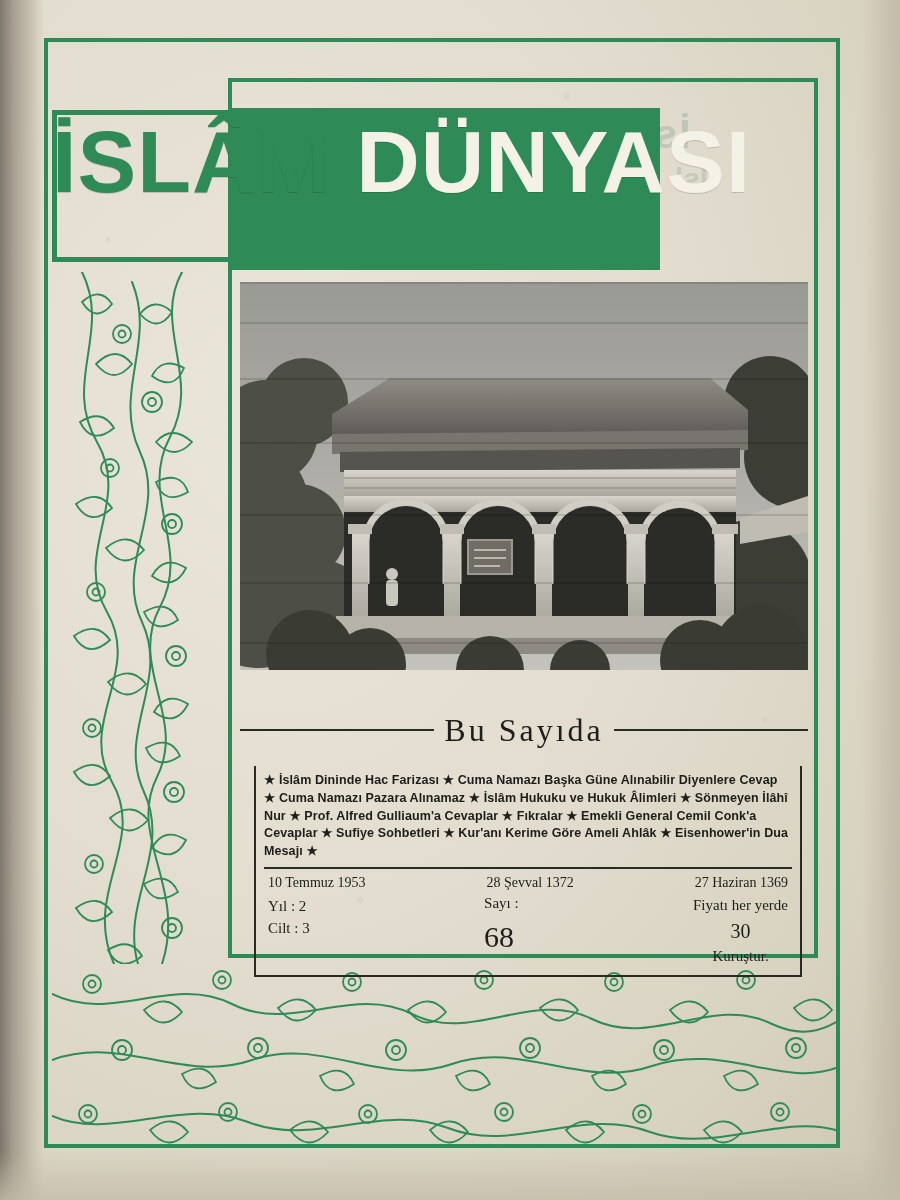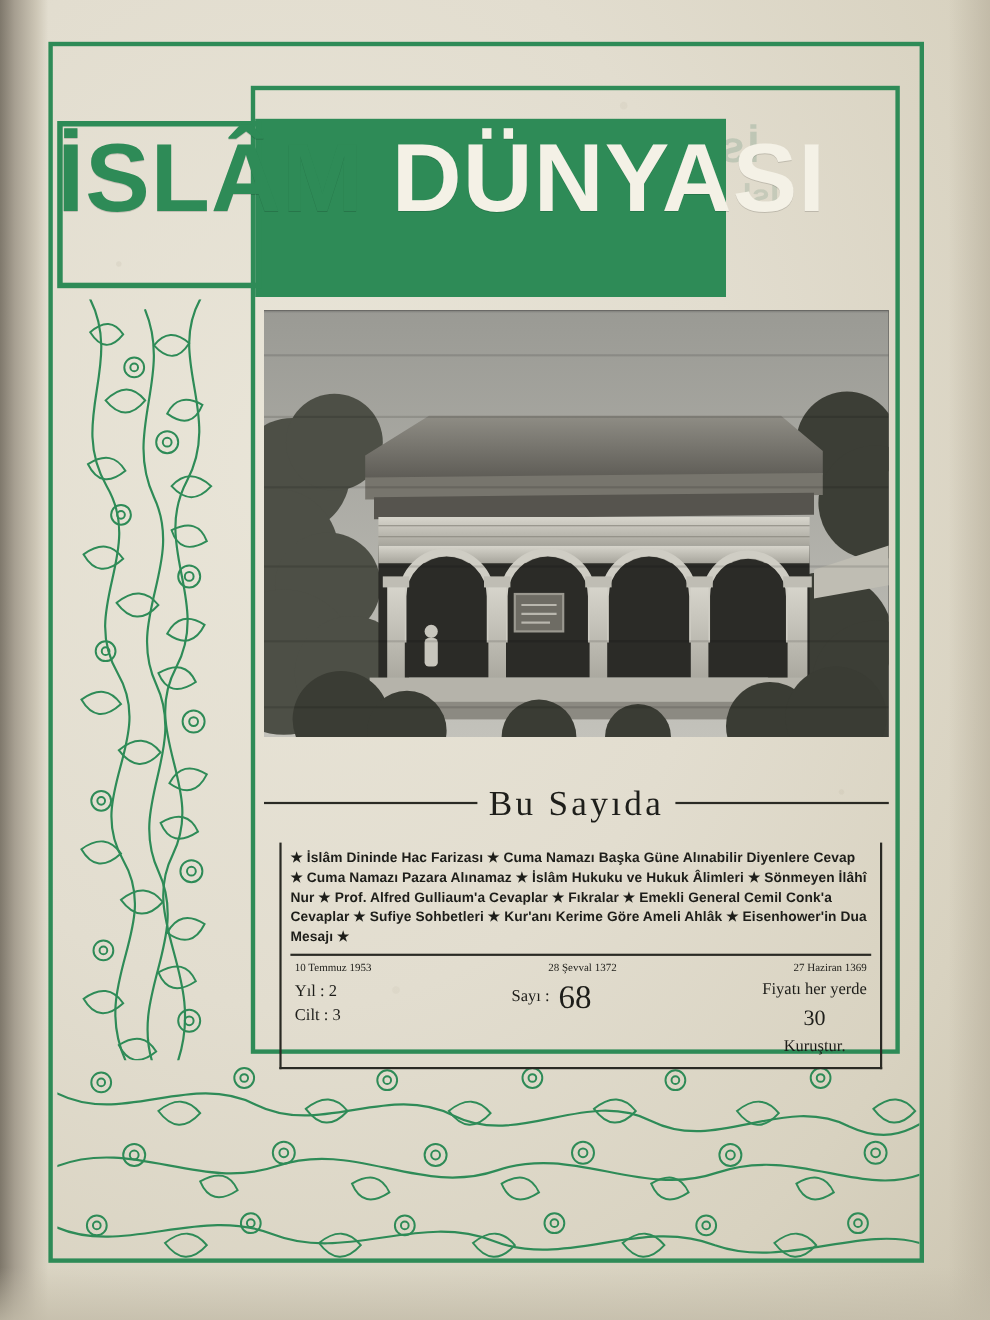--- a/index.html
+++ b/index.html
@@ -199,34 +199,34 @@
 
   
   .dates {
     display: flex;
     justify-content: space-between;
     align-items: baseline;
     border-top: 2px solid #2a2a24;
     margin-top: 6px;
     padding: 6px 4px 2px 4px;
     font-family: "Liberation Serif", serif;
-    font-size: 10px;
+    font-size: 14px;
     color: #1d1d19;
   }
   .meta {
     display: flex;
     justify-content: space-between;
     align-items: flex-start;
     padding: 2px 4px 8px 4px;
     font-family: "Liberation Serif", serif;
     font-size: 15px;
     color: #1d1d19;
   }
   .meta-left div { line-height: 1.5; }
-  .meta-mid { display: flex; align-items: center; gap: 8px; }
+  .meta-mid { display: flex; align-items: flex-start; gap: 8px; flex-direction: column; }
   .meta-mid .issue-no {
     font-size: 30px;
     font-family: "Liberation Serif", serif;
   }
   .meta-right { text-align: center; line-height: 1.45; }
   .meta-right .price { font-size: 20px; }
 </style>
 </head>
 <body>
 

